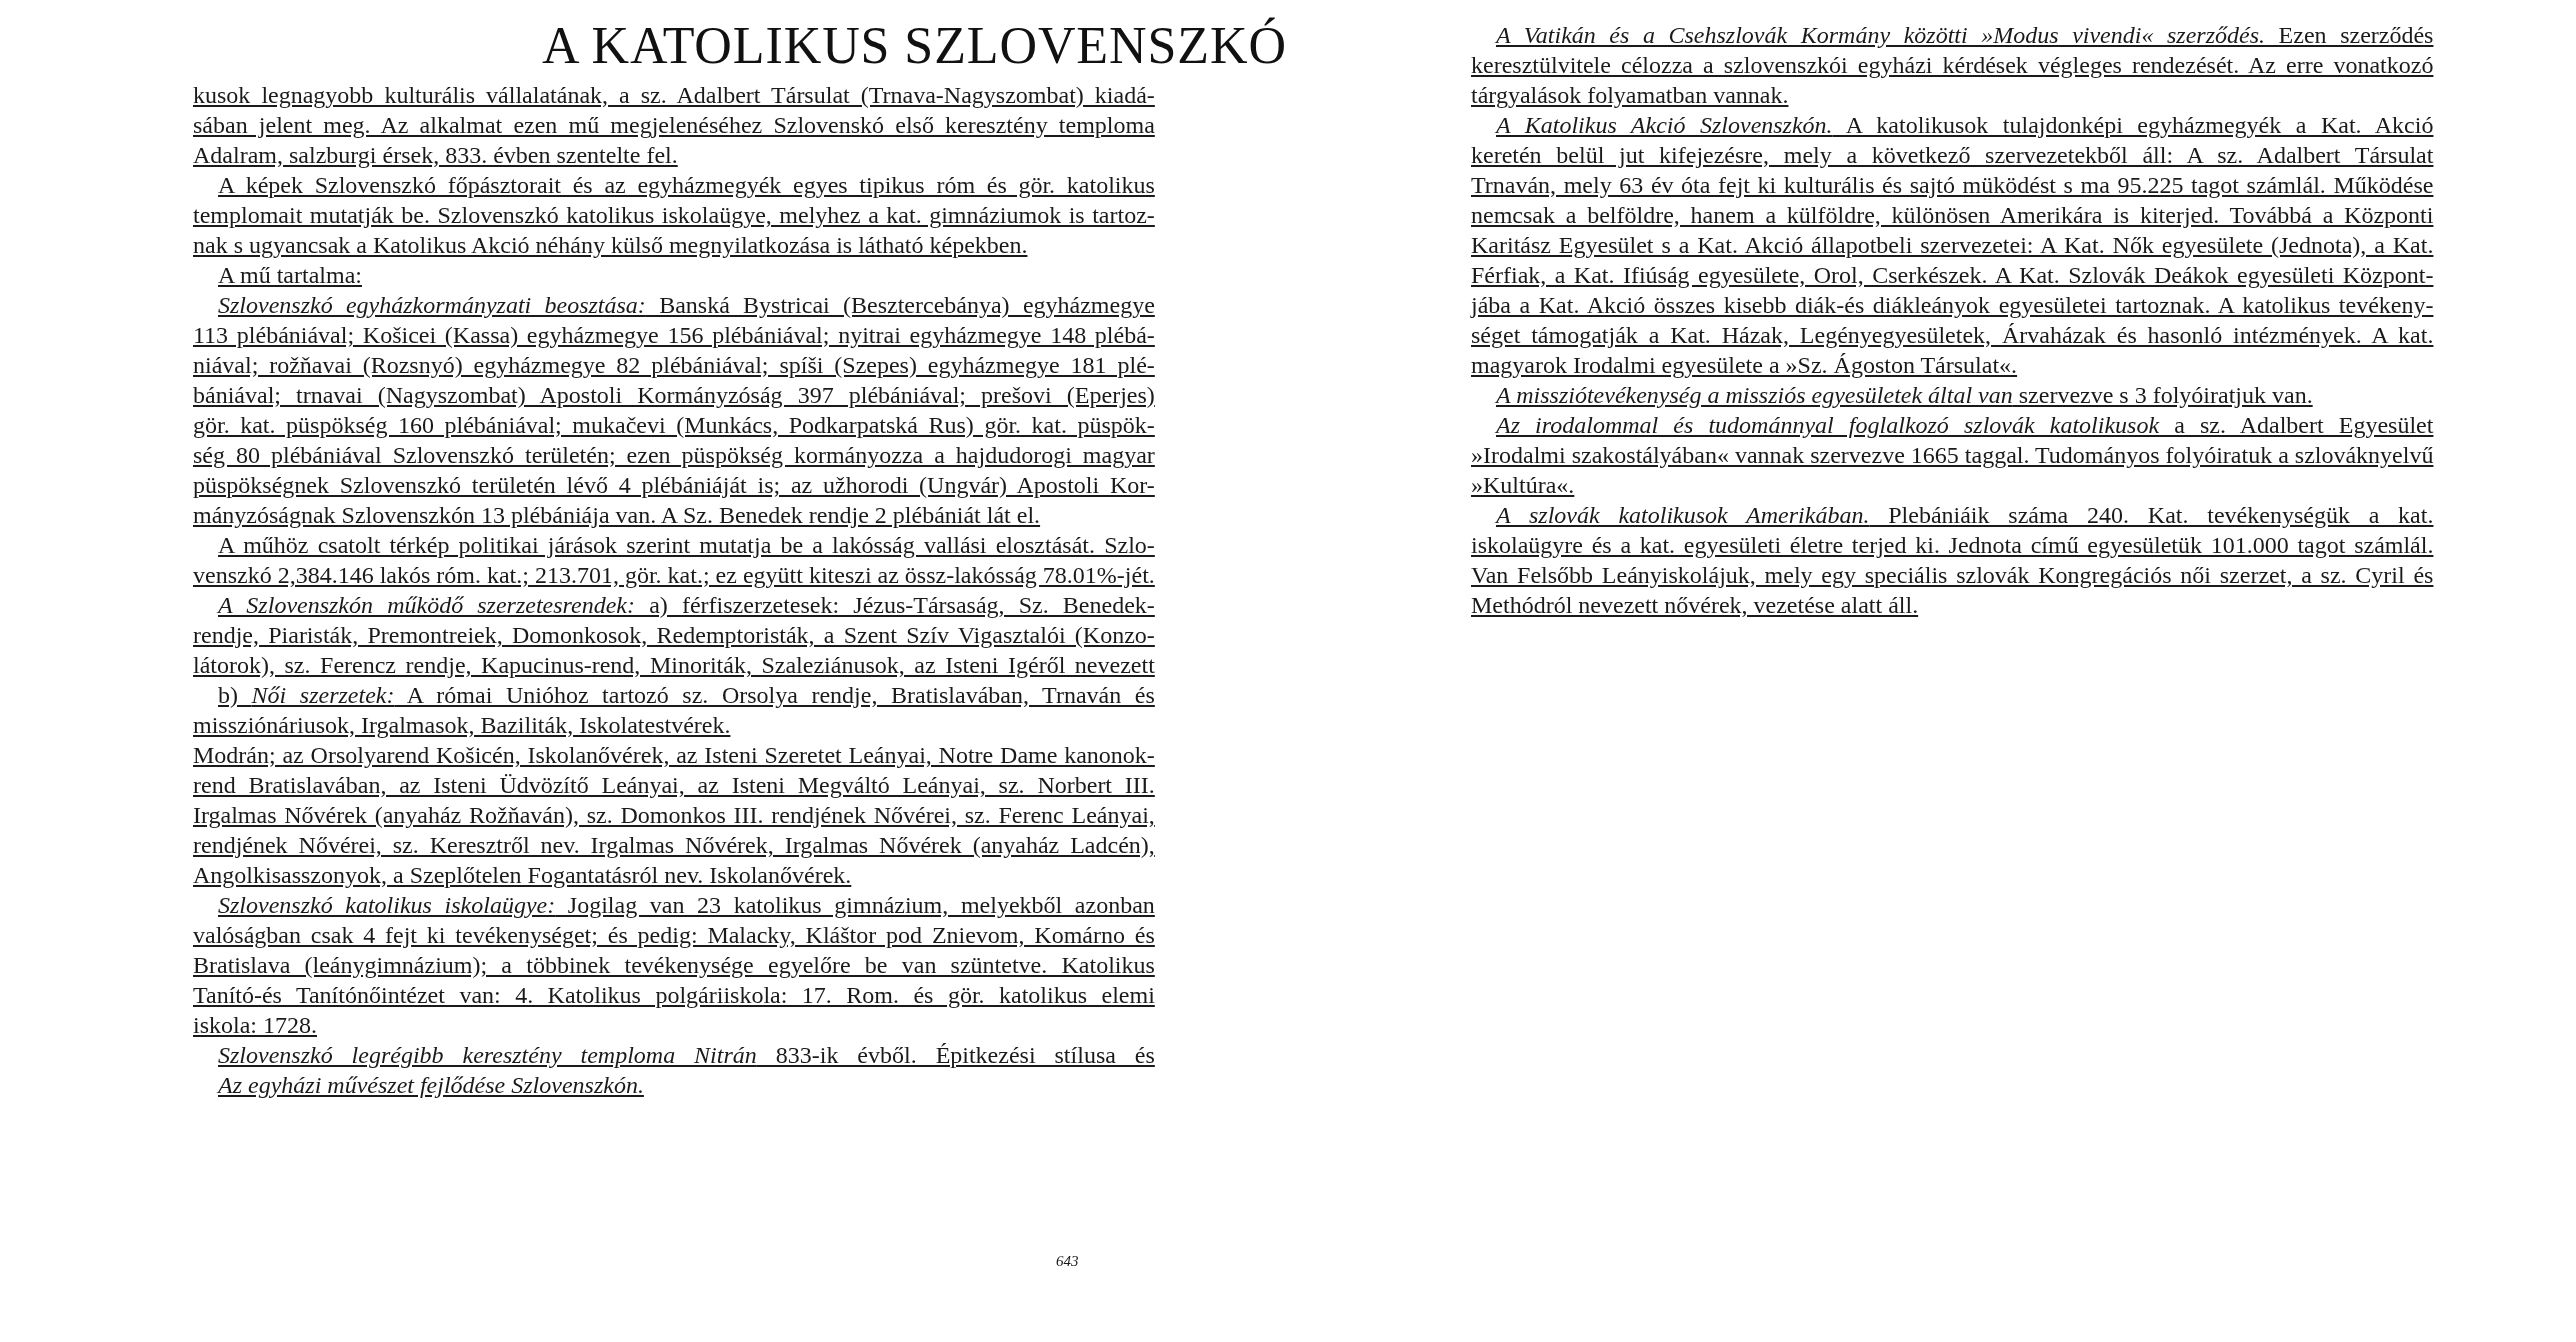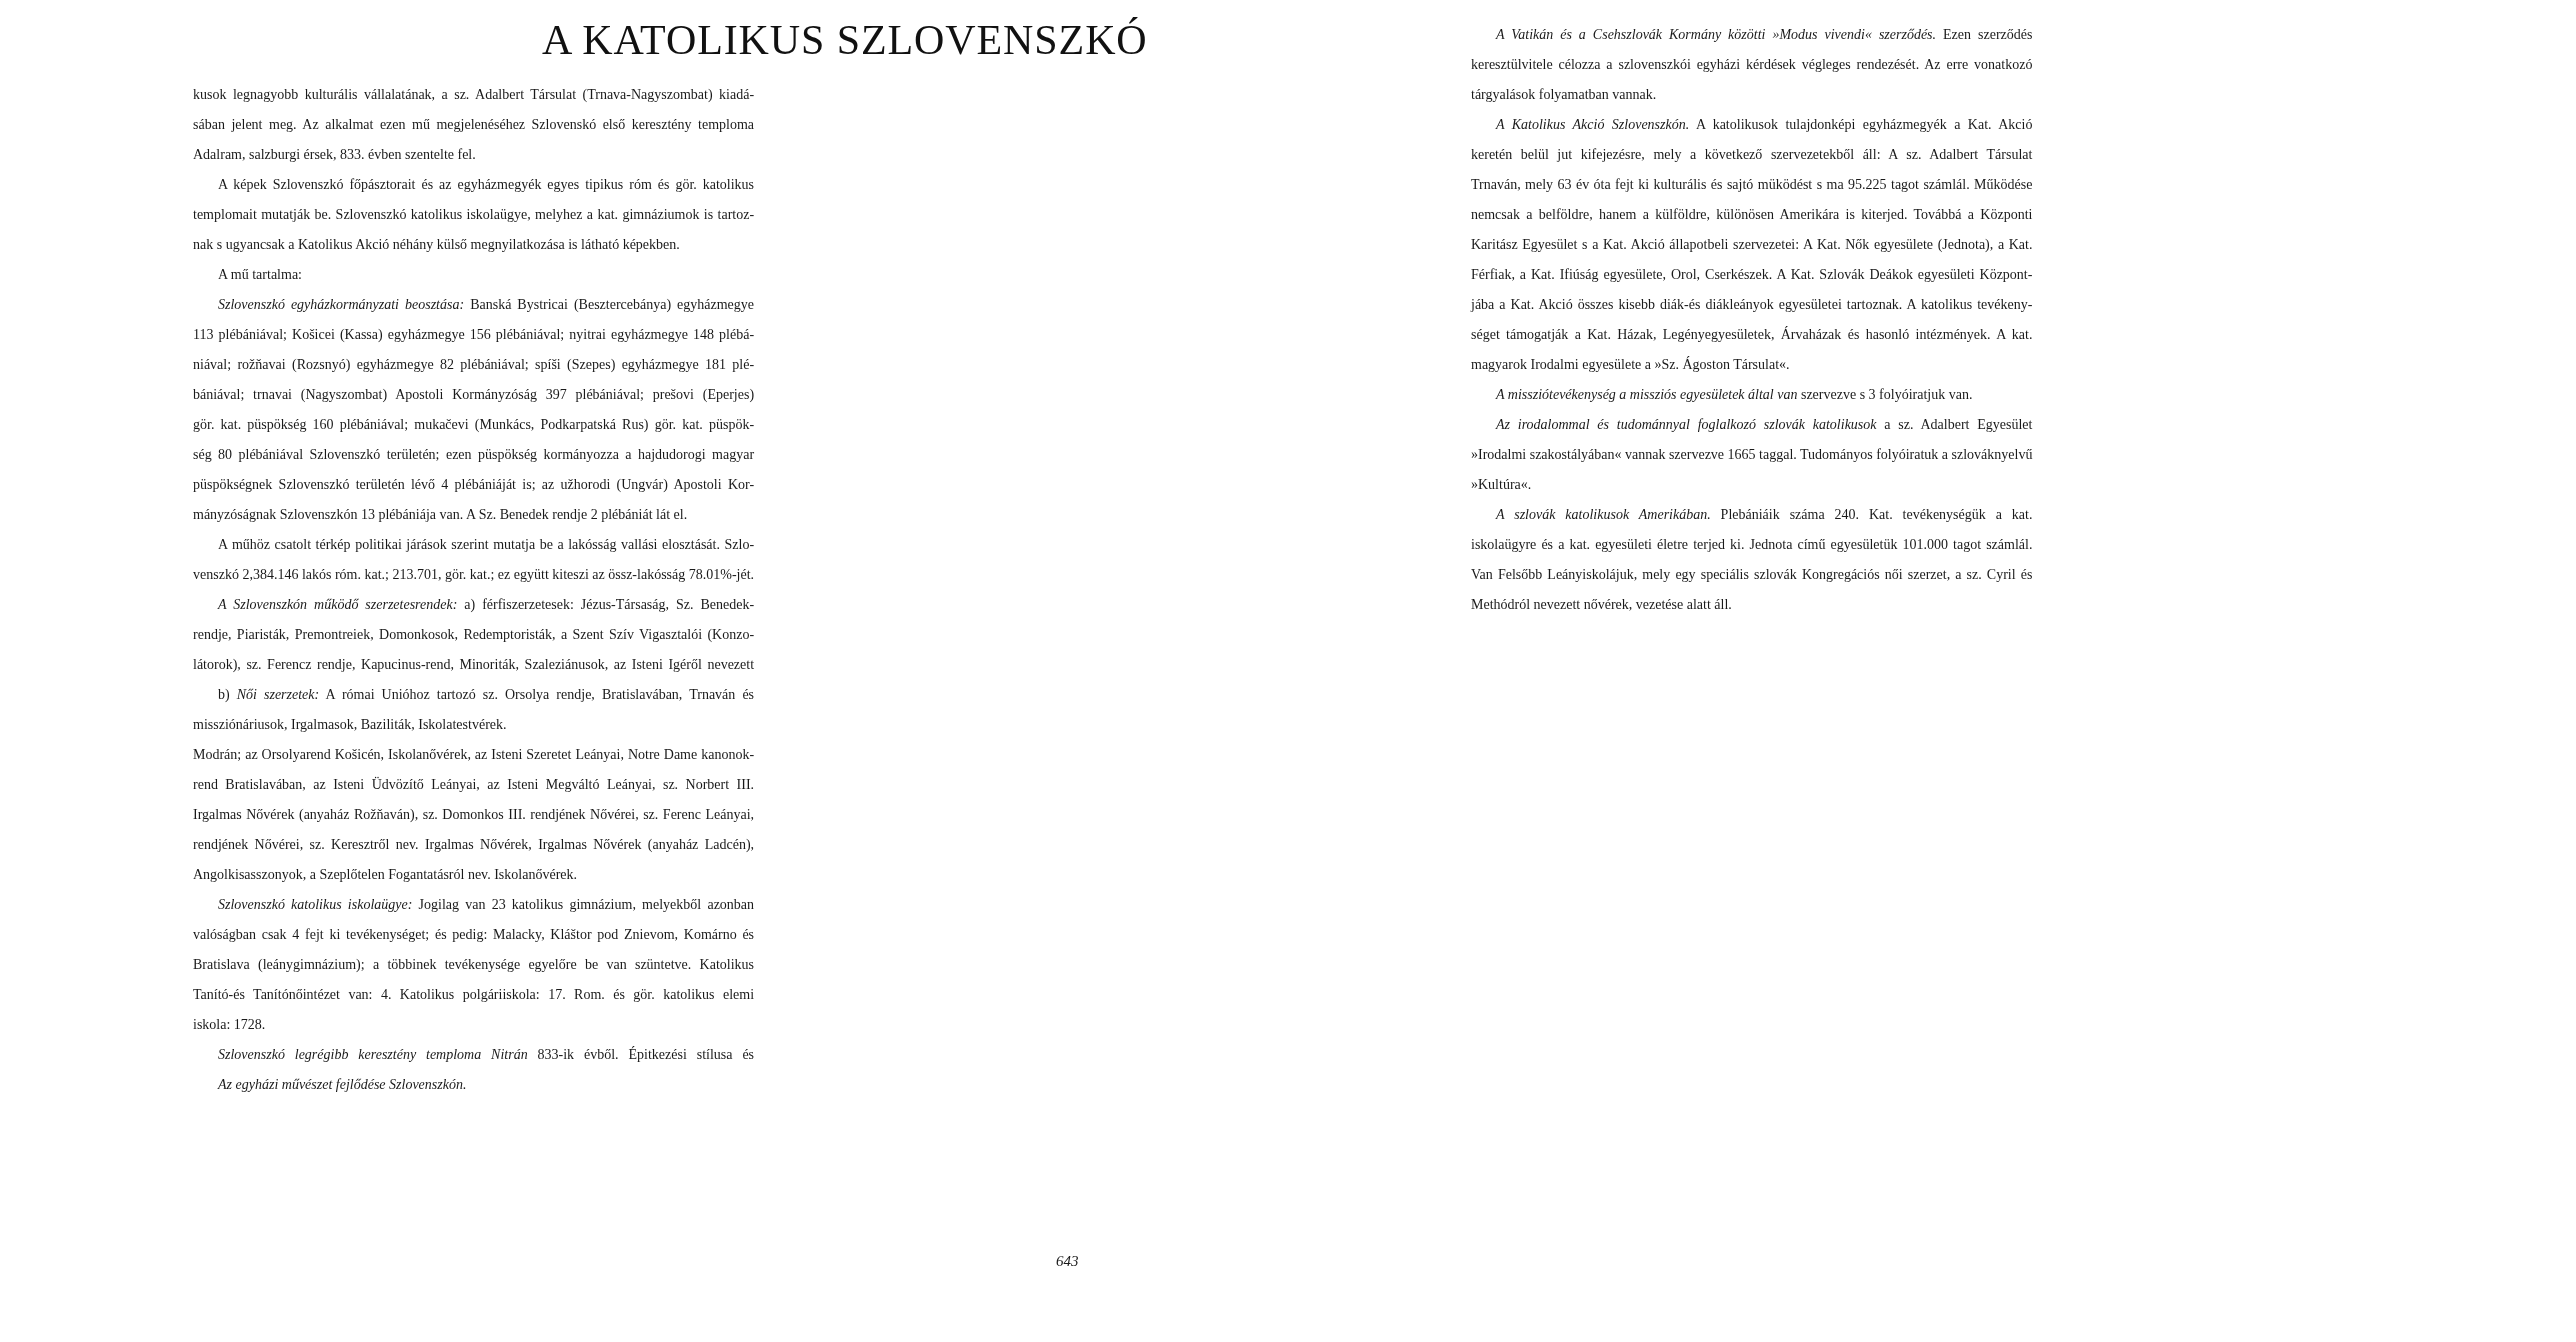--- a/index.html
+++ b/index.html
@@ -2,23 +2,23 @@
 <html style="font-size:14.3px"><head>
 <meta charset="utf-8">
 <style>
   html, body { margin:0; padding:0; background:#ffffff; }
   body { width:2576px; height:1343px; position:relative; overflow:hidden;
          font-family:"Liberation Serif","DejaVu Serif",serif; color:#1a1a1a; }
   .page { position:absolute; top:0; }
   .left { left:193px; width:899px; }
   .right { left:1471px; width:917px; }
   .title { position:absolute; left:542px; top:16px; width:568px;
-           font-size:42px; letter-spacing:0.9px; text-align:right; white-space:nowrap;
+           font-size:52px; letter-spacing:0.9px; text-align:right; white-space:nowrap;
            font-family:"Liberation Serif","DejaVu Serif",serif; color:#111; }
-  .lines { position:absolute; font-size:14px; line-height:30px; }
+  .lines { position:absolute; font-size:24px; line-height:30px;text-decoration:underline; }
   .left .lines { top:80px; }
   .right .lines { top:19.7px; }
   .ln { display:block; white-space:nowrap; text-align:justify; text-align-last:justify; height:30px; }
   .ln.last { text-align-last:left; }
   .ln.ind { padding-left:25px; }
   .it { font-style:italic; }
   .pagenum { position:absolute; left:1056px; top:1253px; font-size:15px; font-style:italic; }
 </style>
 </head>
 <body>

